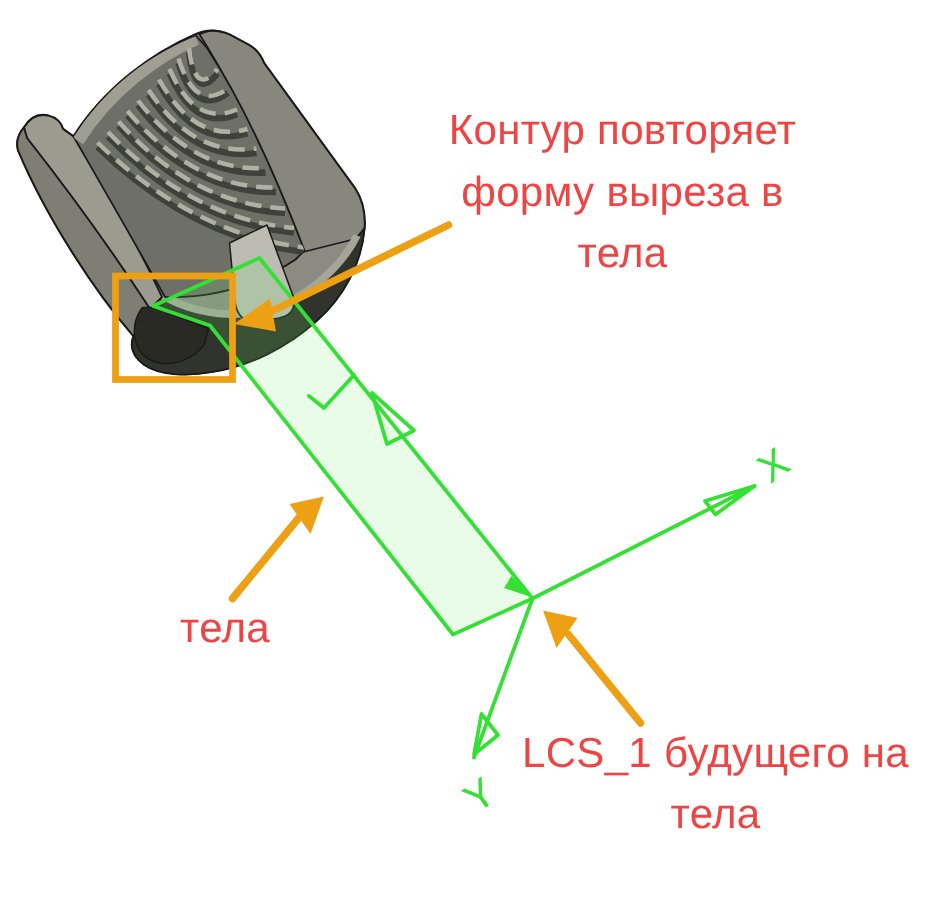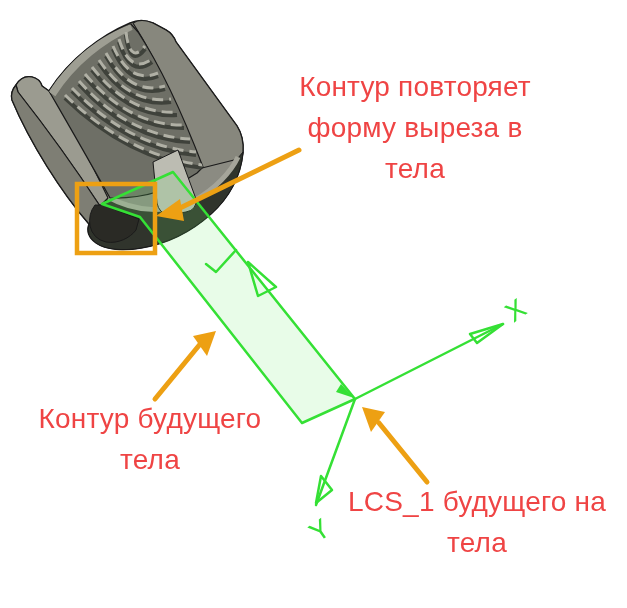--- a/index.html
+++ b/index.html
@@ -158,21 +158,20 @@
     </g>
   </svg>
 
   <div class="callout" style="left:270px;top:66px;width:290px;">
     <div>Контур повторяет</div>
     <div>форму выреза в</div>
     <div>тела</div>
   </div>
 
   <div class="callout" style="left:10px;top:398px;width:280px;">
-    <div>Контур будущего</div>
     <div>тела</div>
   </div>
 
   <div class="callout" style="left:327px;top:481px;width:300px;">
     <div>LCS_1 будущего на</div>
     <div>тела</div>
   </div>
 
 </div>
 

